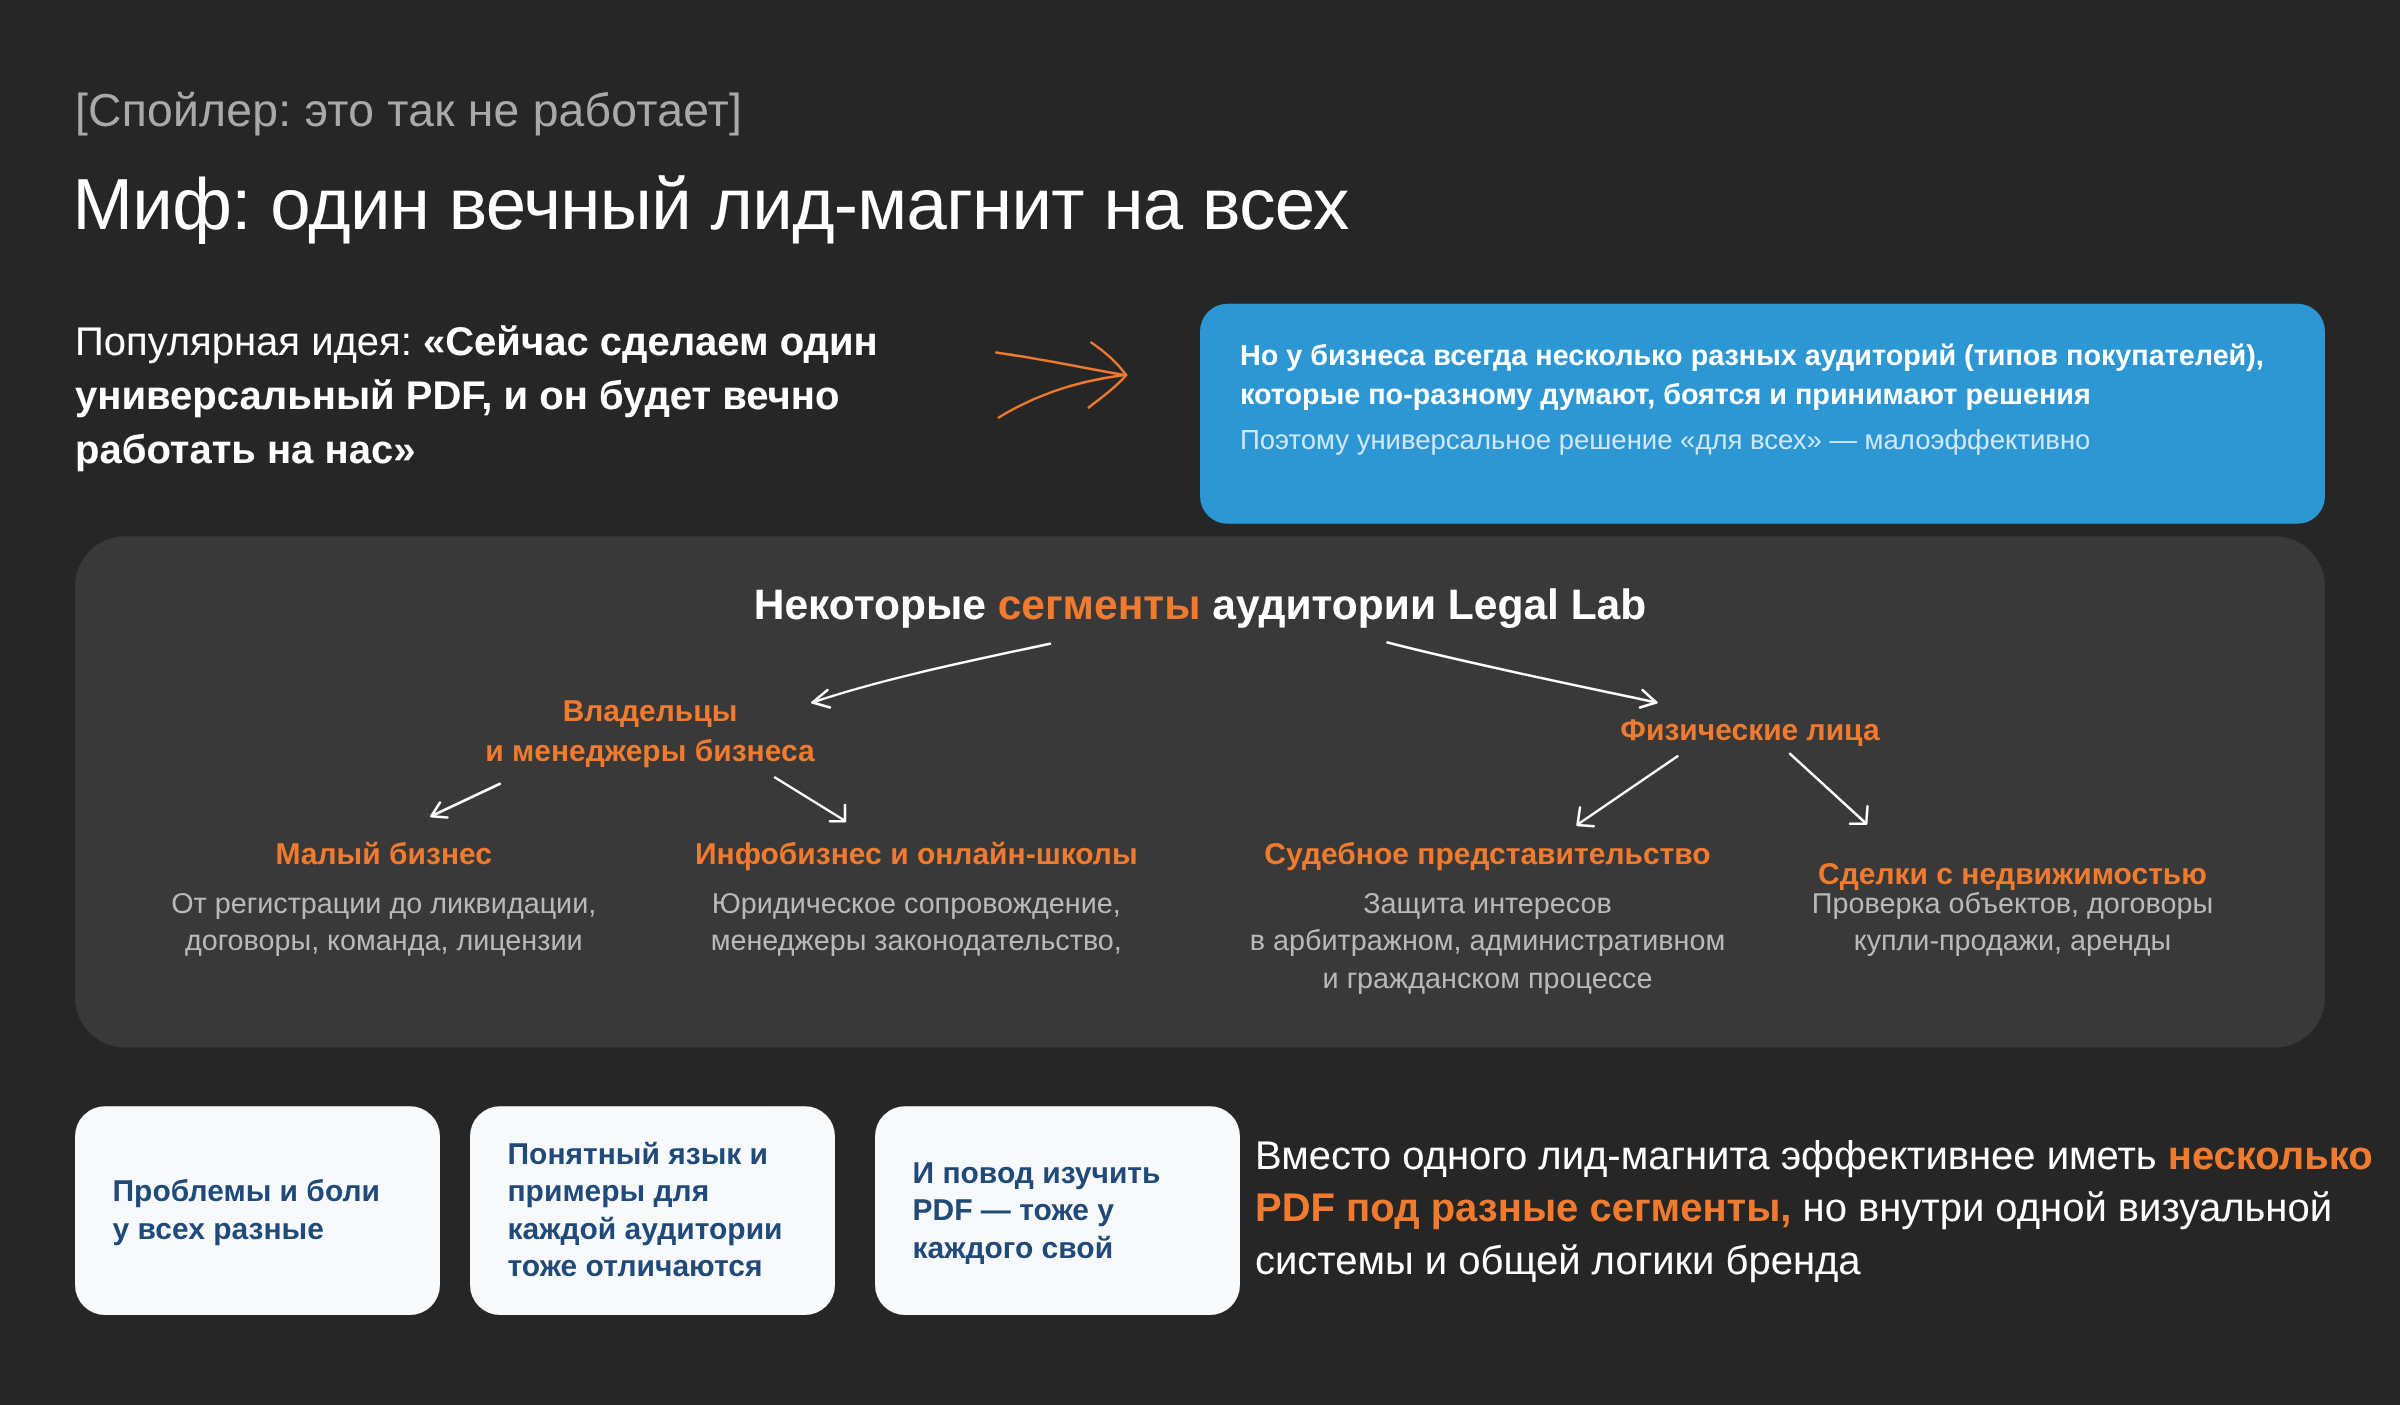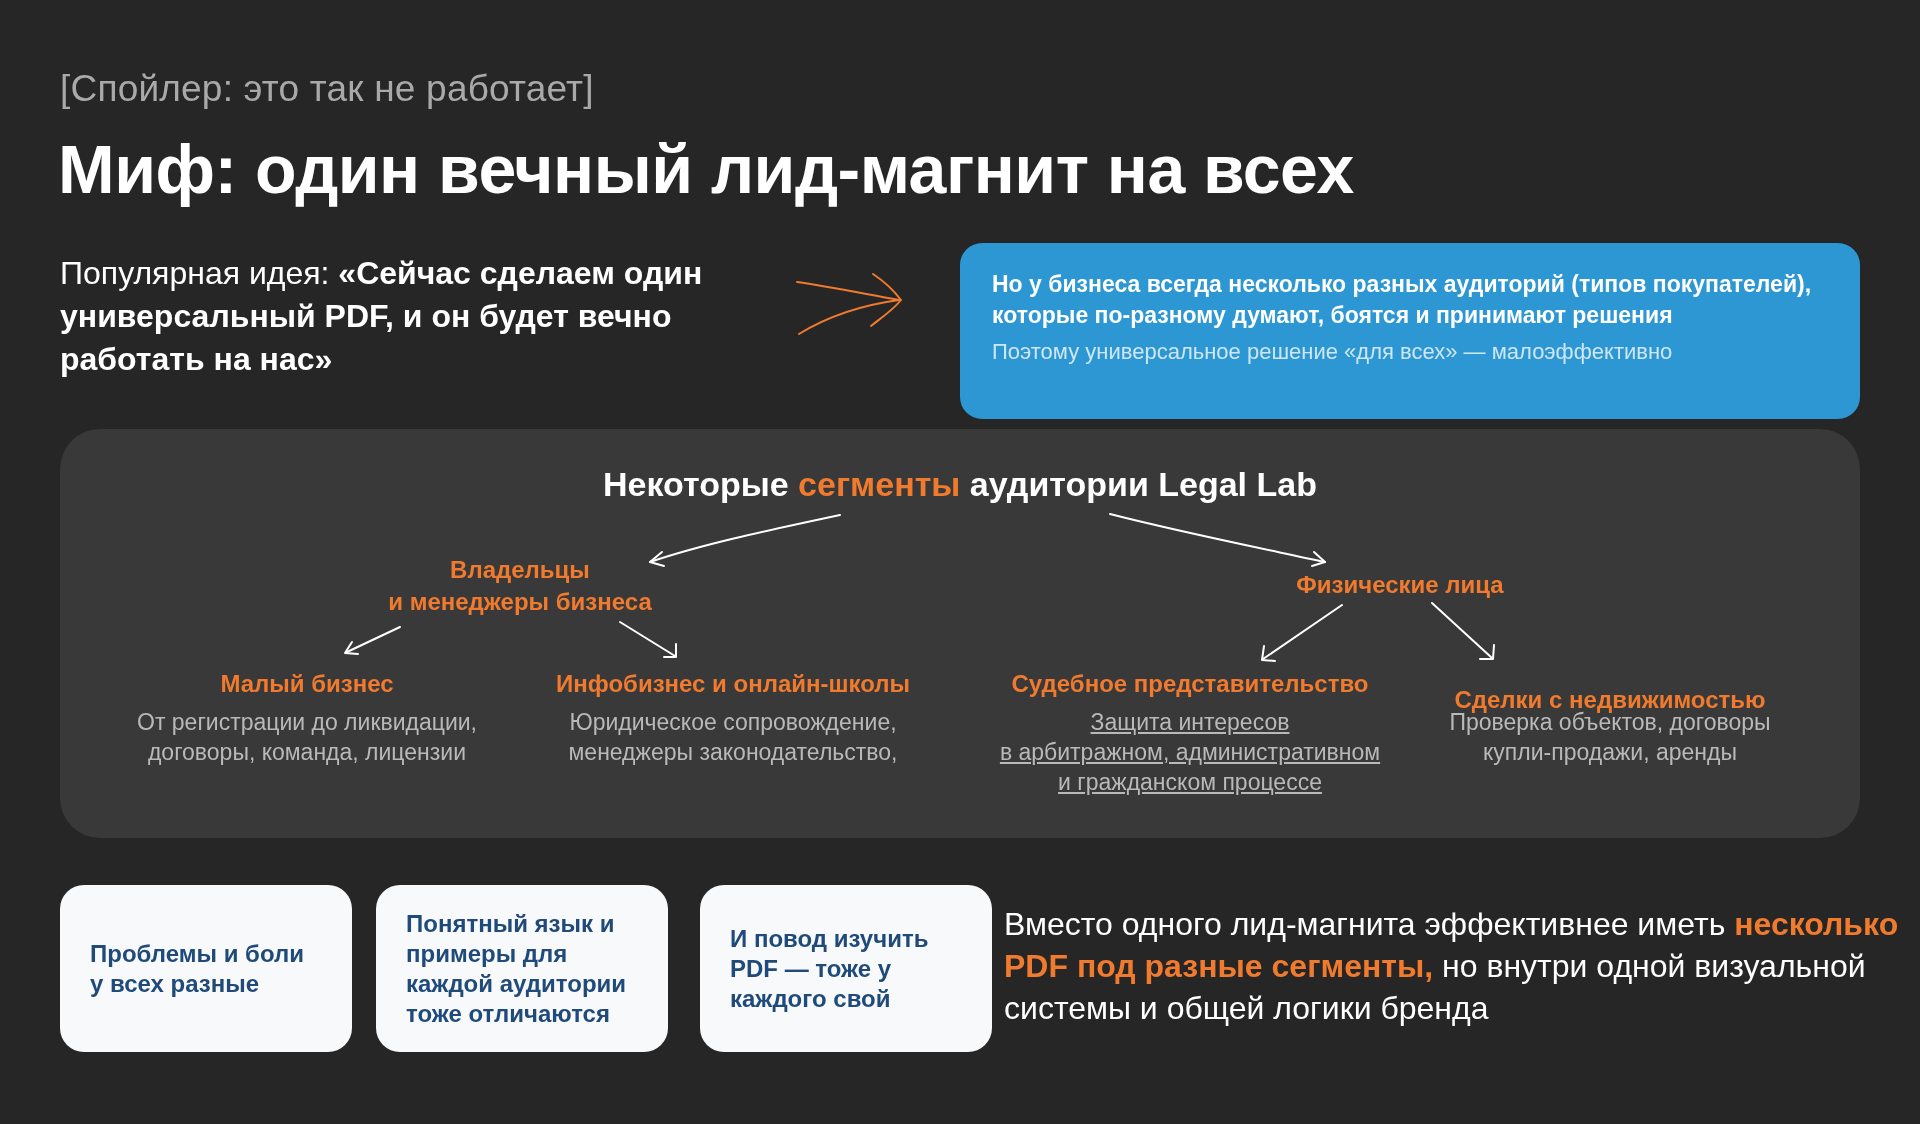--- a/index.html
+++ b/index.html
@@ -2,21 +2,21 @@
 <html><head>
 <meta charset="utf-8">
 <style>
   html, body { margin:0; padding:0; }
   body {
     width:1920px; height:1124px; background:#262626; position:relative; overflow:hidden;
     font-family:"Liberation Sans", "DejaVu Sans", sans-serif; color:#fff;
   }
   .abs { position:absolute; }
   .spoiler { left:60px; top:68px; font-size:37px; color:#a9a9a9; letter-spacing:0.2px; }
-  .title { left:58px; top:130px; font-size:68px; font-weight:700; color:#fff; letter-spacing:-0.5px; }
+  .title { left:58px; top:130px; font-size:58px; font-weight:400; color:#fff; letter-spacing:-0.5px; }
   .idea { left:60px; top:252px; width:700px; font-size:32px; line-height:43px; color:#fff; }
   .idea .lbl { font-weight:400; }
   .idea .quote { font-weight:700; }
   .arrow-orange { left:795px; top:270px; width:110px; height:70px; }
   .bluebox {
     left:960px; top:243px; width:900px; height:176px; background:#2d97d3; border-radius:22px;
     box-sizing:border-box; padding:26px 24px 0 32px;
   }
   .bluebox .strong { font-size:23px; font-weight:700; line-height:31px; color:#fff; }
   .bluebox .sub { font-size:22px; line-height:30px; color:#cfe6f5; margin-top:6px; }
@@ -90,21 +90,21 @@
   <div>договоры, команда, лицензии</div>
 </div>
 <div class="abs node" style="left:533px;top:668px;width:400px;">Инфобизнес и онлайн-школы</div>
 <div class="abs desc" style="left:533px;top:707px;width:400px;">
   <div>Юридическое сопровождение,</div>
   <div>менеджеры законодательство,</div>
 </div>
 
 <div class="abs node" style="left:1200px;top:569px;width:400px;">Физические лица</div>
 <div class="abs node" style="left:980px;top:668px;width:420px;">Судебное представительство</div>
-<div class="abs desc" style="left:970px;top:707px;width:440px;text-decoration:underline;">
+<div class="abs desc" style="left:970px;top:707px;width:440px;">
   <div>Защита интересов</div>
   <div>в арбитражном, административном</div>
   <div>и гражданском процессе</div>
 </div>
 <div class="abs node" style="left:1410px;top:668px;width:400px;margin-top:16px;">Сделки с недвижимостью</div>
 <div class="abs desc" style="left:1410px;top:707px;width:400px;">
   <div>Проверка объектов, договоры</div>
   <div>купли-продажи, аренды</div>
 </div>
 

